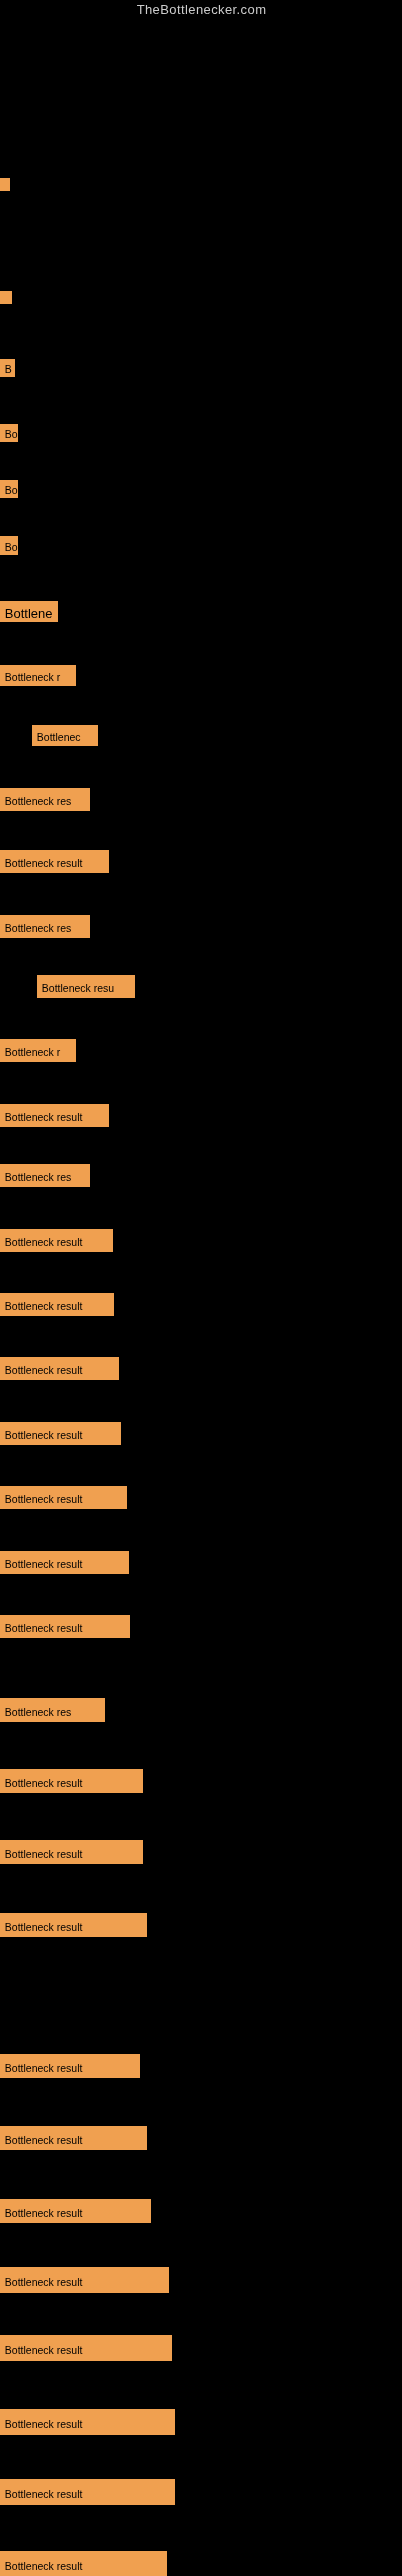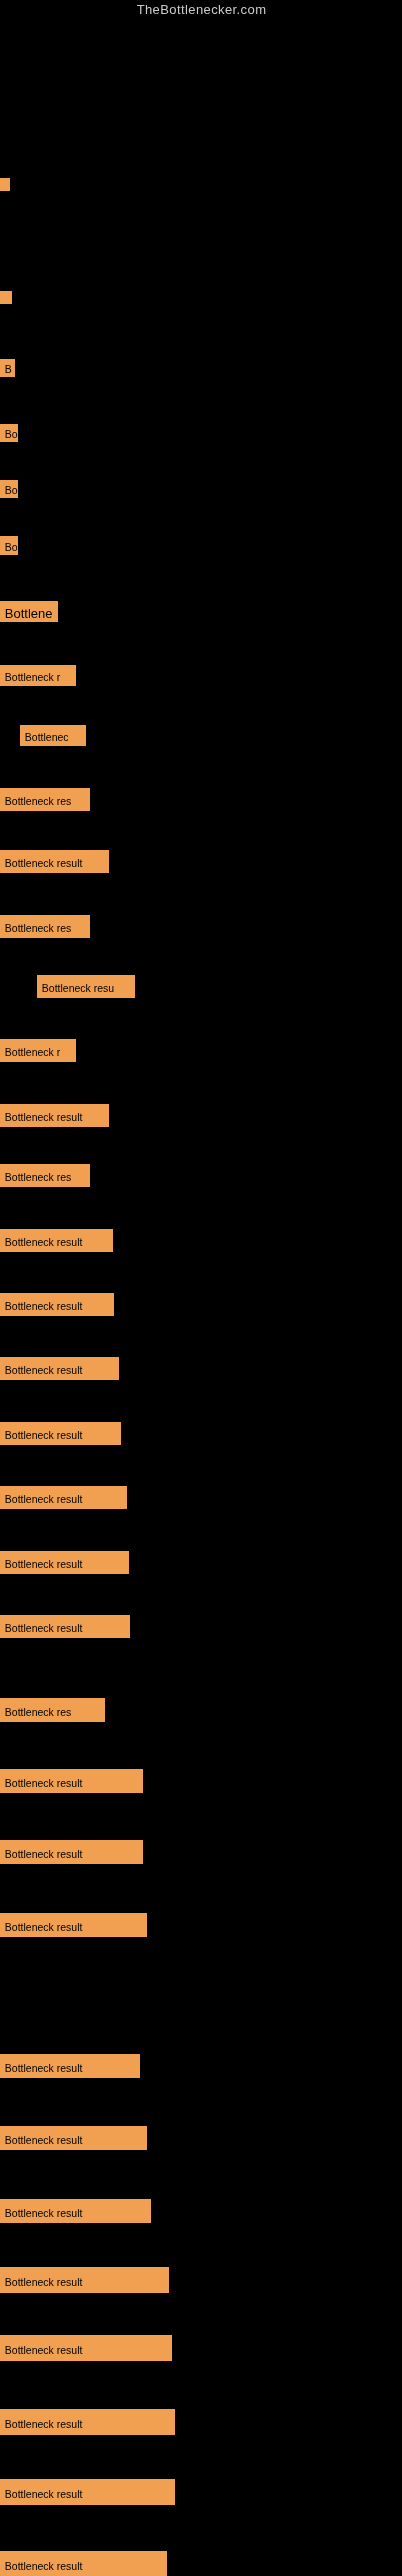--- a/index.html
+++ b/index.html
@@ -30,21 +30,21 @@
 
 <div class="site-title">TheBottlenecker.com</div>
 
 <div id="items-wrapper" style="position:relative; width:403px; height:2576px;">
 <div style="position: absolute; top: 342px; left: 0px; height: 17.7px;"><span style="background-color: rgb(240, 160, 80); color: rgb(0, 0, 0); font-size: 10.5px; font-weight: 500; padding: 2.4px 4.8px; display: inline-block; white-space: nowrap; width: 14.5px; overflow: hidden; height: 17.7px; line-height: 17.7px;">B</span></div>
     <div style="position: absolute; top: 407px; left: 0px; height: 17.7px;"><span style="background-color: rgb(240, 160, 80); color: rgb(0, 0, 0); font-size: 10.5px; font-weight: 500; padding: 2.4px 4.8px; display: inline-block; white-space: nowrap; width: 17.7px; overflow: hidden; height: 17.7px; line-height: 17.7px;">Bo</span></div>
     <div style="position: absolute; top: 463px; left: 0px; height: 17.7px;"><span style="background-color: rgb(240, 160, 80); color: rgb(0, 0, 0); font-size: 10.5px; font-weight: 500; padding: 2.4px 4.8px; display: inline-block; white-space: nowrap; width: 17.7px; overflow: hidden; height: 17.7px; line-height: 17.7px;">Bo</span></div>
     <div style="position: absolute; top: 519px; left: 0px; height: 19.3px;"><span style="background-color: rgb(240, 160, 80); color: rgb(0, 0, 0); font-size: 10.5px; font-weight: 500; padding: 2.4px 4.8px; display: inline-block; white-space: nowrap; width: 17.7px; overflow: hidden; height: 19.3px; line-height: 19.3px;">Bo</span></div>
     <div style="position: absolute; top: 584px; left: 0px; height: 21px;"><span style="background-color: rgb(240, 160, 80); color: rgb(0, 0, 0); font-size: 13px; font-weight: 500; padding: 2.4px 4.8px; display: inline-block; white-space: nowrap; width: 58px; overflow: hidden; height: 21px; line-height: 21px;">Bottlene</span></div>
     <div style="position: absolute; top: 648px; left: 0px; height: 21px;"><span style="background-color: rgb(240, 160, 80); color: rgb(0, 0, 0); font-size: 10.5px; font-weight: 500; padding: 2.4px 4.8px; display: inline-block; white-space: nowrap; width: 76px; overflow: hidden; height: 21px; line-height: 21px;">Bottleneck r</span></div>
-    <div style="position: absolute; top: 708px; left: 0px; height: 21px; padding-left: 20px;"><span style="background-color: rgb(240, 160, 80); color: rgb(0, 0, 0); font-size: 10.5px; font-weight: 500; padding: 2.4px 4.8px; display: inline-block; white-space: nowrap; width: 66px; overflow: hidden; height: 21px; line-height: 21px;">Bottlenec</span></div>
+    <div style="position: absolute; top: 708px; left: 12px; height: 21px; padding-left: 20px;"><span style="background-color: rgb(240, 160, 80); color: rgb(0, 0, 0); font-size: 10.5px; font-weight: 500; padding: 2.4px 4.8px; display: inline-block; white-space: nowrap; width: 66px; overflow: hidden; height: 21px; line-height: 21px;">Bottlenec</span></div>
     <div style="position: absolute; top: 771px; left: 0px; height: 22.5px;"><span style="background-color: rgb(240, 160, 80); color: rgb(0, 0, 0); font-size: 10.5px; font-weight: 500; padding: 2.4px 4.8px; display: inline-block; white-space: nowrap; width: 90px; overflow: hidden; height: 22.5px; line-height: 22.5px;">Bottleneck res</span></div>
     <div style="position: absolute; top: 833px; left: 0px; height: 22.5px;"><span style="background-color: rgb(240, 160, 80); color: rgb(0, 0, 0); font-size: 10.5px; font-weight: 500; padding: 2.4px 4.8px; display: inline-block; white-space: nowrap; width: 109px; overflow: hidden; height: 22.5px; line-height: 22.5px;">Bottleneck result</span></div>
     <div style="position: absolute; top: 898px; left: 0px; height: 22.5px;"><span style="background-color: rgb(240, 160, 80); color: rgb(0, 0, 0); font-size: 10.5px; font-weight: 500; padding: 2.4px 4.8px; display: inline-block; white-space: nowrap; width: 90px; overflow: hidden; height: 22.5px; line-height: 22.5px;">Bottleneck res</span></div>
     <div style="position: absolute; top: 958px; left: 0px; height: 22.5px; padding-left: 37px;"><span style="background-color: rgb(240, 160, 80); color: rgb(0, 0, 0); font-size: 10.5px; font-weight: 500; padding: 2.4px 4.8px; display: inline-block; white-space: nowrap; width: 98px; overflow: hidden; height: 22.5px; line-height: 22.5px;">Bottleneck resu</span></div>
     <div style="position: absolute; top: 1022px; left: 0px; height: 22.5px;"><span style="background-color: rgb(240, 160, 80); color: rgb(0, 0, 0); font-size: 10.5px; font-weight: 500; padding: 2.4px 4.8px; display: inline-block; white-space: nowrap; width: 76px; overflow: hidden; height: 22.5px; line-height: 22.5px;">Bottleneck r</span></div>
     <div style="position: absolute; top: 1087px; left: 0px; height: 22.5px;"><span style="background-color: rgb(240, 160, 80); color: rgb(0, 0, 0); font-size: 10.5px; font-weight: 500; padding: 2.4px 4.8px; display: inline-block; white-space: nowrap; width: 109px; overflow: hidden; height: 22.5px; line-height: 22.5px;">Bottleneck result</span></div>
     <div style="position: absolute; top: 1147px; left: 0px; height: 22.5px;"><span style="background-color: rgb(240, 160, 80); color: rgb(0, 0, 0); font-size: 10.5px; font-weight: 500; padding: 2.4px 4.8px; display: inline-block; white-space: nowrap; width: 90px; overflow: hidden; height: 22.5px; line-height: 22.5px;">Bottleneck res</span></div>
     <div style="position: absolute; top: 1212px; left: 0px; height: 22.5px;"><span style="background-color: rgb(240, 160, 80); color: rgb(0, 0, 0); font-size: 10.5px; font-weight: 500; padding: 2.4px 4.8px; display: inline-block; white-space: nowrap; width: 113px; overflow: hidden; height: 22.5px; line-height: 22.5px;">Bottleneck result</span></div>
     <div style="position: absolute; top: 1276px; left: 0px; height: 22.5px;"><span style="background-color: rgb(240, 160, 80); color: rgb(0, 0, 0); font-size: 10.5px; font-weight: 500; padding: 2.4px 4.8px; display: inline-block; white-space: nowrap; width: 114px; overflow: hidden; height: 22.5px; line-height: 22.5px;">Bottleneck result</span></div>
     <div style="position: absolute; top: 1340px; left: 0px; height: 22.5px;"><span style="background-color: rgb(240, 160, 80); color: rgb(0, 0, 0); font-size: 10.5px; font-weight: 500; padding: 2.4px 4.8px; display: inline-block; white-space: nowrap; width: 119px; overflow: hidden; height: 22.5px; line-height: 22.5px;">Bottleneck result</span></div>

